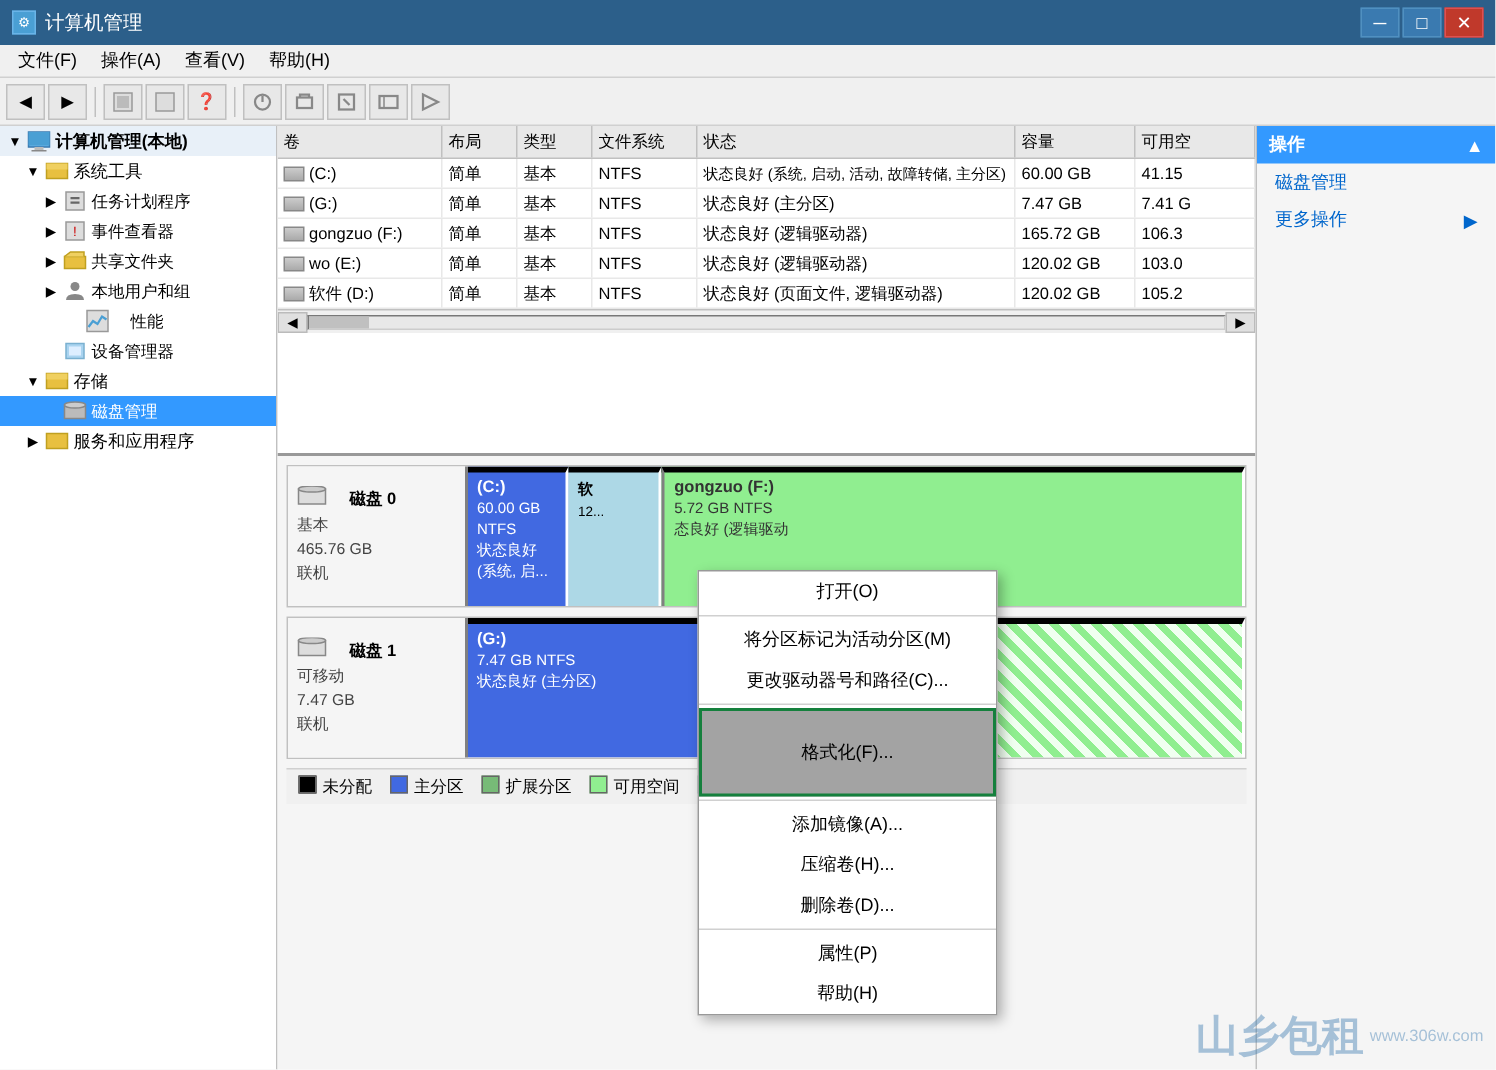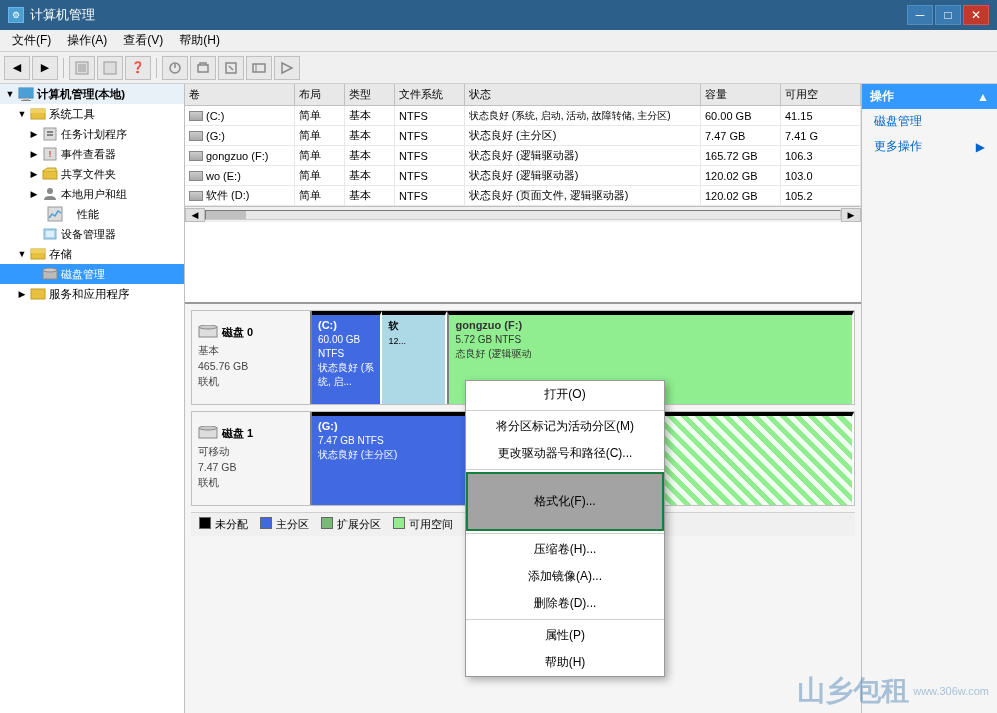--- a/index.html
+++ b/index.html
@@ -216,21 +216,21 @@
       flex-direction: column;
       justify-content: center;
       background: #f5f5f5;
     }
     .disk-info-title {
       font-weight: bold;
       font-size: 11px;
       margin-bottom: 2px;
       display: flex;
       align-items: center;
-      gap: 4px;
+      gap: 15px;
     }
     .disk-detail {
       font-size: 10.5px;
       color: #444;
       line-height: 1.5;
     }
     .disk-partitions {
       flex: 1;
       display: flex;
       overflow: hidden;
@@ -284,21 +284,21 @@
       gap: 4px;
     }
     .legend-box {
       width: 12px;
       height: 12px;
       border: 1px solid #666;
     }
 
     
     .ops-panel {
-      width: 136px;
+      width: 160px;
       background: #f5f5f5;
       border-left: 1px solid #c0c0c0;
       padding: 0;
     }
     .ops-header {
       background: #3399ff;
       color: white;
       padding: 4px 8px;
       font-size: 12px;
       font-weight: bold;
@@ -485,21 +485,21 @@
     <div class="tree-node" style="padding-left:28px; font-size:11px;">
       <span class="expand-icon">▶</span>
       <span class="node-icon">
         <svg width="16" height="16" viewBox="0 0 16 16">
             <circle cx="8" cy="5" r="3" fill="#888"></circle>
             <path d="M2,14 Q2,10 8,10 Q14,10 14,14" fill="#888"></path>
           </svg>
       </span>
       <span>本地用户和组</span>
     </div>
-    <div class="tree-node" style="padding-left:22px; font-size:11px;gap:11px;">
+    <div class="tree-node" style="padding-left:32px; font-size:11px;gap:11px;">
       <span class="expand-icon"></span>
       <span class="node-icon">
         <svg width="16" height="16" viewBox="0 0 16 16">
             <rect x="1" y="1" width="14" height="14" fill="#ddd" stroke="#999"></rect>
             <polyline points="2,12 5,8 8,10 11,5 14,7" fill="none" stroke="#4a9fd4" stroke-width="1.5"></polyline>
           </svg>
       </span>
       <span>性能</span>
     </div>
     <div class="tree-node" style="padding-left:28px; font-size:11px;">
@@ -744,22 +744,22 @@
 </div>
 
 <div class="context-menu">
   <div class="ctx-item">打开(O)</div>
   <div class="ctx-sep"></div>
   <div class="ctx-item">将分区标记为活动分区(M)</div>
   <div class="ctx-item">更改驱动器号和路径(C)...</div>
   <div class="ctx-sep"></div>
   <div class="ctx-item highlighted">格式化(F)...</div>
   <div class="ctx-sep"></div>
+  <div class="ctx-item">添加镜像(A)...</div>
   <div class="ctx-item">压缩卷(H)...</div>
-  <div class="ctx-item">添加镜像(A)...</div>
   <div class="ctx-item">删除卷(D)...</div>
   <div class="ctx-sep"></div>
   <div class="ctx-item">属性(P)</div>
   <div class="ctx-item">帮助(H)</div>
 </div>
 
 <div class="watermark">
   <div style="display:flex; align-items:center; gap:4px; justify-content:flex-end;">
     <div style="font-size:28px; color:#3a7ab0; opacity:0.6; font-weight:bold; line-height:1;">山乡包租</div>
     <div style="font-size:11px; color:#3a7ab0; opacity:0.6;">www.306w.com</div>

